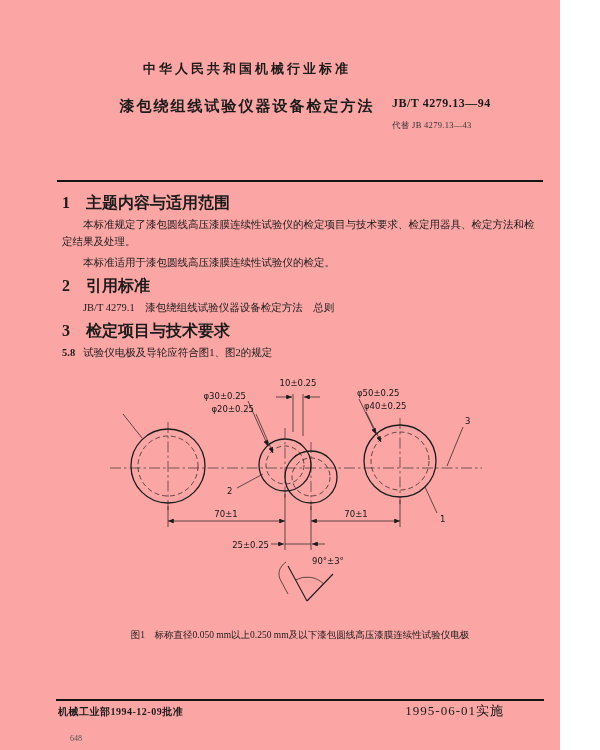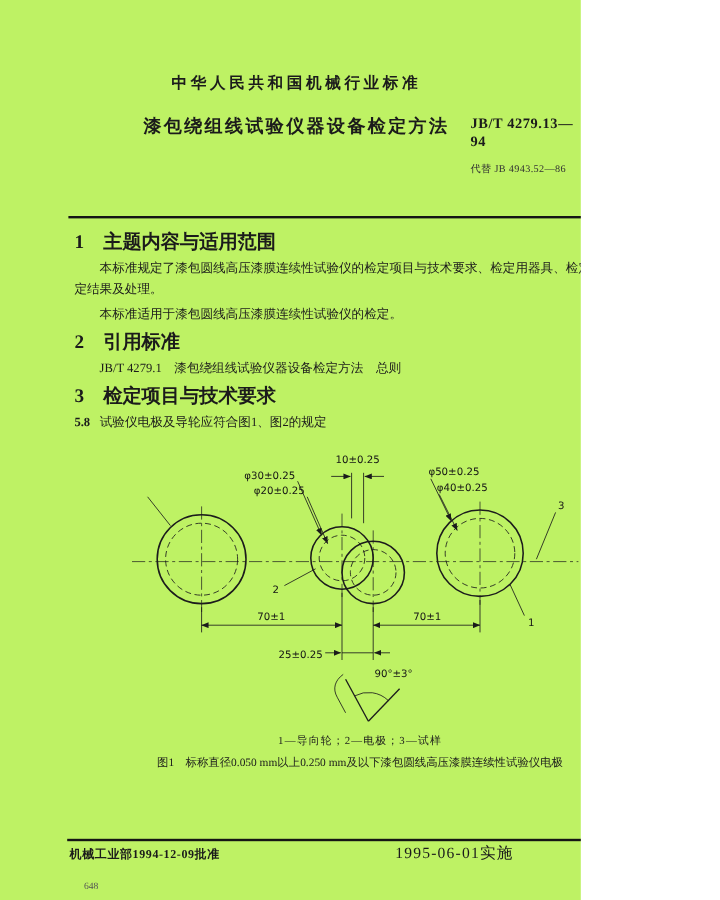--- a/index.html
+++ b/index.html
@@ -1,18 +1,18 @@
 <!DOCTYPE html>
 <html><head>
 <meta charset="utf-8">
 <style>
   html,body{margin:0;padding:0;}
   body{background:#ffffff;}
   .page{
-    position:relative;width:484px;height:750px;background:#bef264;
+    position:relative;width:560px;height:750px;background:#fca5a5;
     font-family:"Liberation Serif","DejaVu Serif",serif;color:#1b1b1b;overflow:hidden;
   }
   .hdr{position:absolute;top:60px;left:0;width:494px;text-align:center;
        font-size:13px;font-weight:bold;letter-spacing:3px;}
   .titles{position:absolute;top:93px;left:0;width:494px;text-align:center;
        font-weight:bold;font-size:15px;letter-spacing:2px;line-height:26px;}
   .stdno{position:absolute;top:96px;left:392px;}
   .stdno .no{font-size:12px;font-weight:bold;letter-spacing:.5px;}
   .stdno .rep{font-size:8.5px;margin-top:9px;letter-spacing:.3px;color:#333;}
   .rule{position:absolute;height:0;border-top:2px solid #151515;}
@@ -44,21 +44,21 @@
 <div class="page">
 
   <div class="hdr">中华人民共和国机械行业标准</div>
 
   <div class="titles">
     <div>漆包绕组线试验仪器设备检定方法</div>
   </div>
 
   <div class="stdno">
     <div class="no">JB/T 4279.13—94</div>
-    <div class="rep">代替 JB 4943.52—86</div>
+    <div class="rep">代替 JB 4279.13—43</div>
   </div>
 
   <div class="rule top-rule"></div>
 
   <div class="content">
     <div class="h">1　主题内容与适用范围</div>
     <p class="p">本标准规定了漆包圆线高压漆膜连续性试验仪的检定项目与技术要求、检定用器具、检定方法和检定结果及处理。</p>
     <p class="p">本标准适用于漆包圆线高压漆膜连续性试验仪的检定。</p>
     <div class="h">2　引用标准</div>
     <p class="p">JB/T 4279.1　漆包绕组线试验仪器设备检定方法　总则</p>
@@ -151,21 +151,20 @@
     <text x="304" y="39">φ40±0.25</text>
     <text x="166" y="147" text-anchor="middle">70±1</text>
     <text x="296" y="147" text-anchor="middle">70±1</text>
     <text x="209" y="178" text-anchor="end">25±0.25</text>
     <text x="252" y="194">90°±3°</text>
     <text x="380" y="152">1</text>
     <text x="167" y="124">2</text>
     <text x="405" y="54">3</text>
   </svg>
 
-  <div class="legend">1—导向轮；2—电极；3—试样</div>
   <div class="caption">图1　标称直径0.050 mm以上0.250 mm及以下漆包圆线高压漆膜连续性试验仪电极</div>
 
   <div class="rule bottom-rule"></div>
   <div class="approved">机械工业部1994-12-09批准</div>
   <div class="implemented">1995-06-01实施</div>
   <div class="pageno">648</div>
 
 </div>
 
 </body></html>

